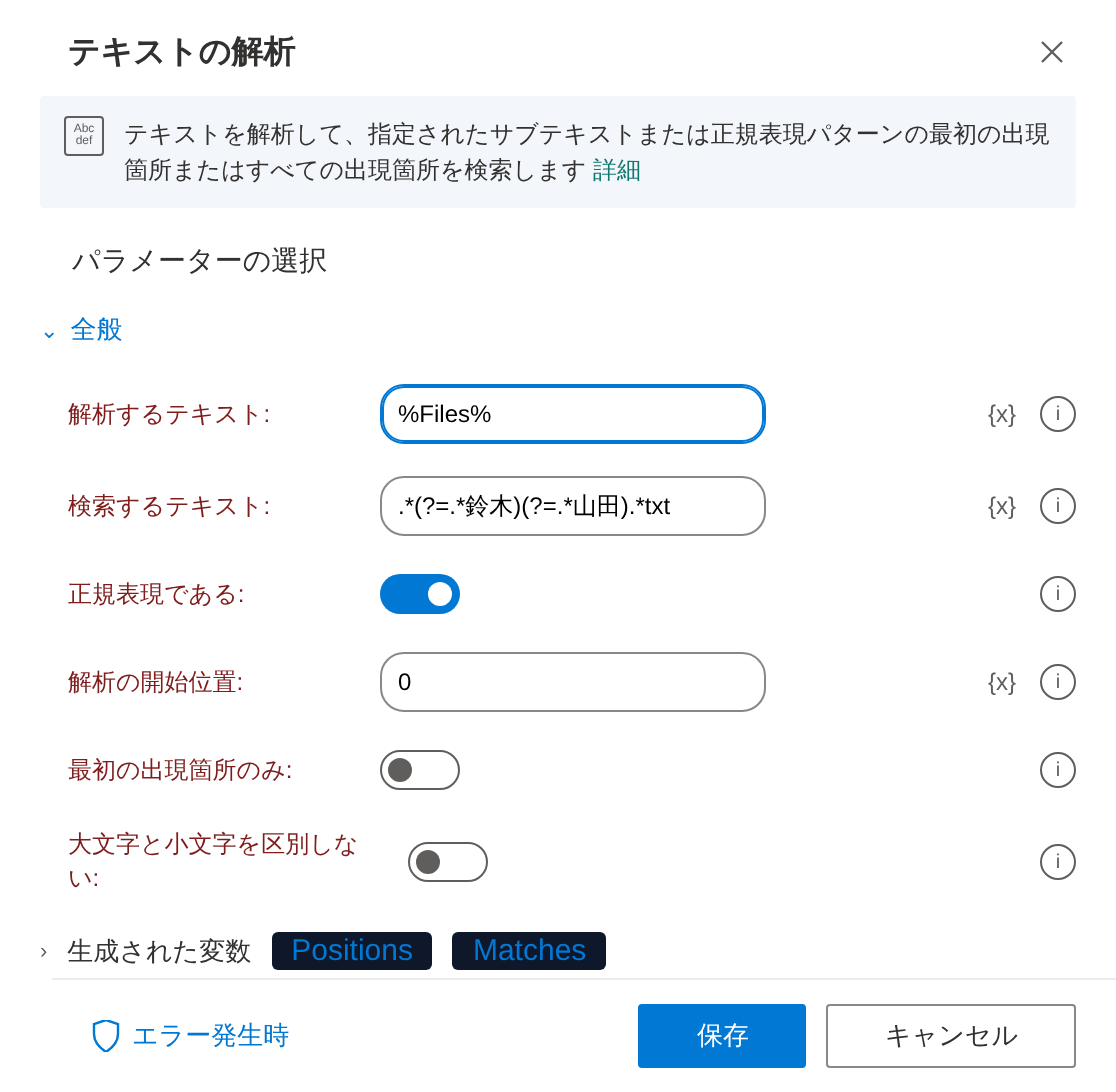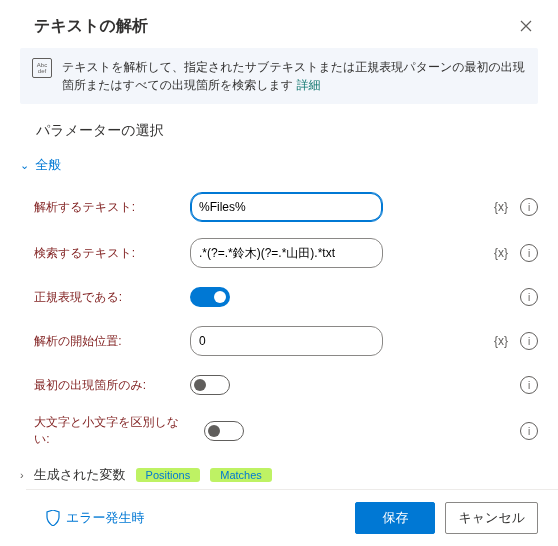--- a/index.html
+++ b/index.html
@@ -24,26 +24,26 @@
 .input-wrap .var-badge { position: absolute; right: 6px; top: 50%; transform: translateY(-50%); font-size: 12px; color: #605e5c; pointer-events: none; }
 .info-btn { width: 18px; height: 18px; border: 1px solid #605e5c; border-radius: 50%; display: flex; align-items: center; justify-content: center; font-size: 10px; color: #605e5c; cursor: pointer; flex-shrink: 0; }
 .toggle { width: 40px; height: 20px; border-radius: 10px; position: relative; cursor: pointer; flex-shrink: 0; }
 .toggle.on { background: #0078d4; }
 .toggle.off { background: #fff; border: 1px solid #605e5c; }
 .toggle .knob { position: absolute; width: 12px; height: 12px; border-radius: 50%; top: 50%; transform: translateY(-50%); }
 .toggle.on .knob { background: #fff; right: 4px; }
 .toggle.off .knob { background: #605e5c; left: 3px; }
 .vars-row { display: flex; align-items: center; gap: 10px; padding: 10px 0 10px 0; }
 .vars-label { font-size: 13px; color: #323130; }
-.chip { background: #bef264; color: #0078d4; font-size: 11px; padding: 1px 10px; border-radius: 3px; cursor: pointer; }
+.chip { background: #0f172a; color: #0078d4; font-size: 15px; padding: 1px 10px; border-radius: 3px; cursor: pointer; }
 .footer { border-top: 1px solid #edebe9; padding: 12px 20px; display: flex; align-items: center; justify-content: space-between; margin-left: 26px; }
 .footer-left { display: flex; align-items: center; gap: 6px; color: #0078d4; font-size: 13px; cursor: pointer; }
 .shield { width: 14px; height: 16px; }
 .footer-right { display: flex; gap: 10px; }
-.btn { height: 32px; padding: 0 12px; font-size: 13px; border-radius: 2px; cursor: pointer; border: 1px solid #8a8886; background: #fff; display: flex; align-items: center; justify-content: center; min-width: 80px; }
+.btn { height: 32px; padding: 0 28px; font-size: 13px; border-radius: 2px; cursor: pointer; border: 1px solid #8a8886; background: #fff; display: flex; align-items: center; justify-content: center; min-width: 80px; }
 .btn.primary { background: #0078d4; color: #fff; border-color: #0078d4; }
 </style>
 </head>
 <body>
 
 <div class="dialog">
   <div class="header">
     <div class="title">テキストの解析</div>
     <div class="close-btn">
       <svg width="12" height="12" viewBox="0 0 12 12">

